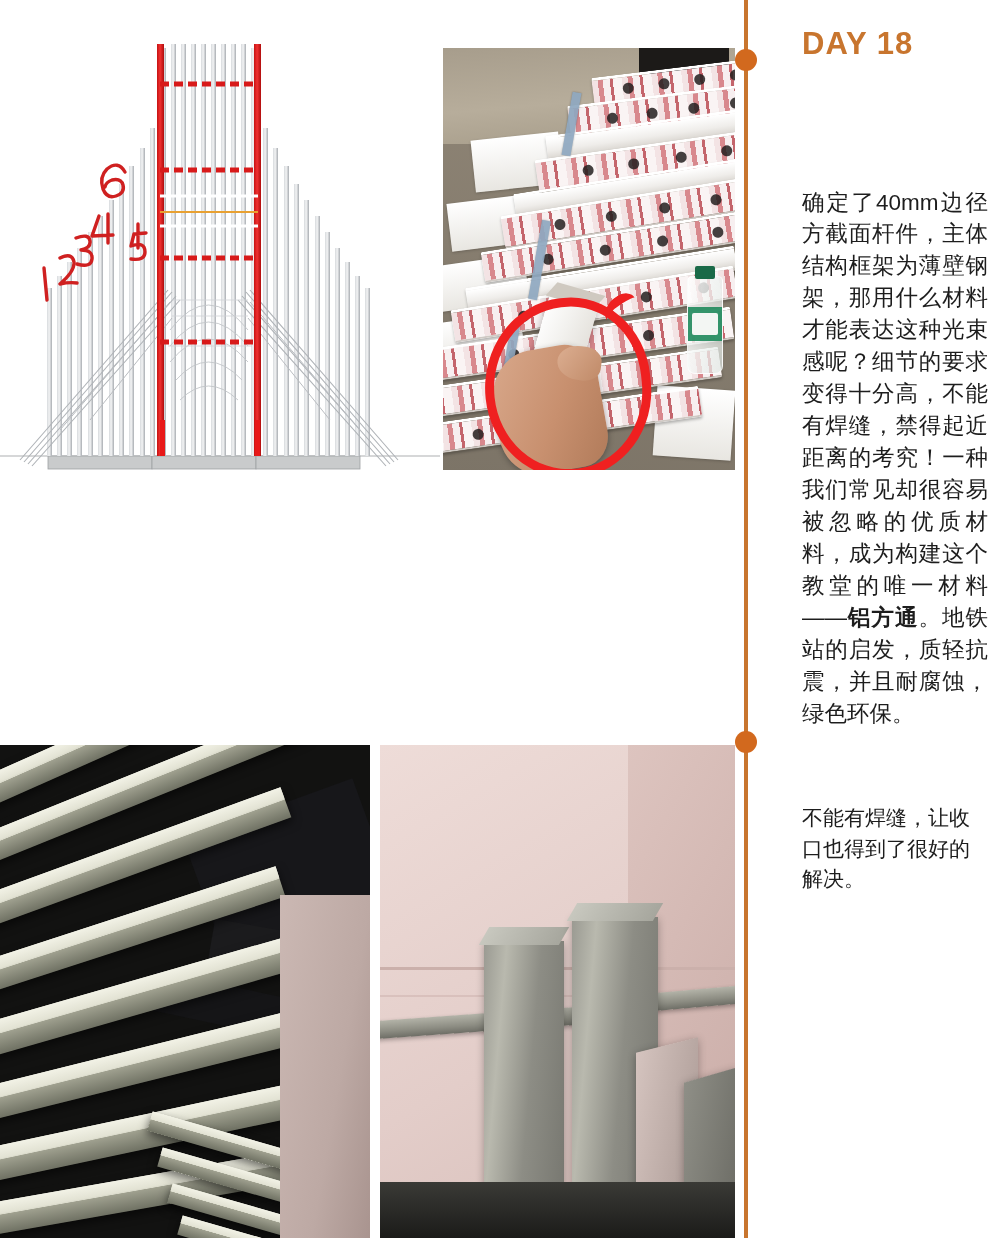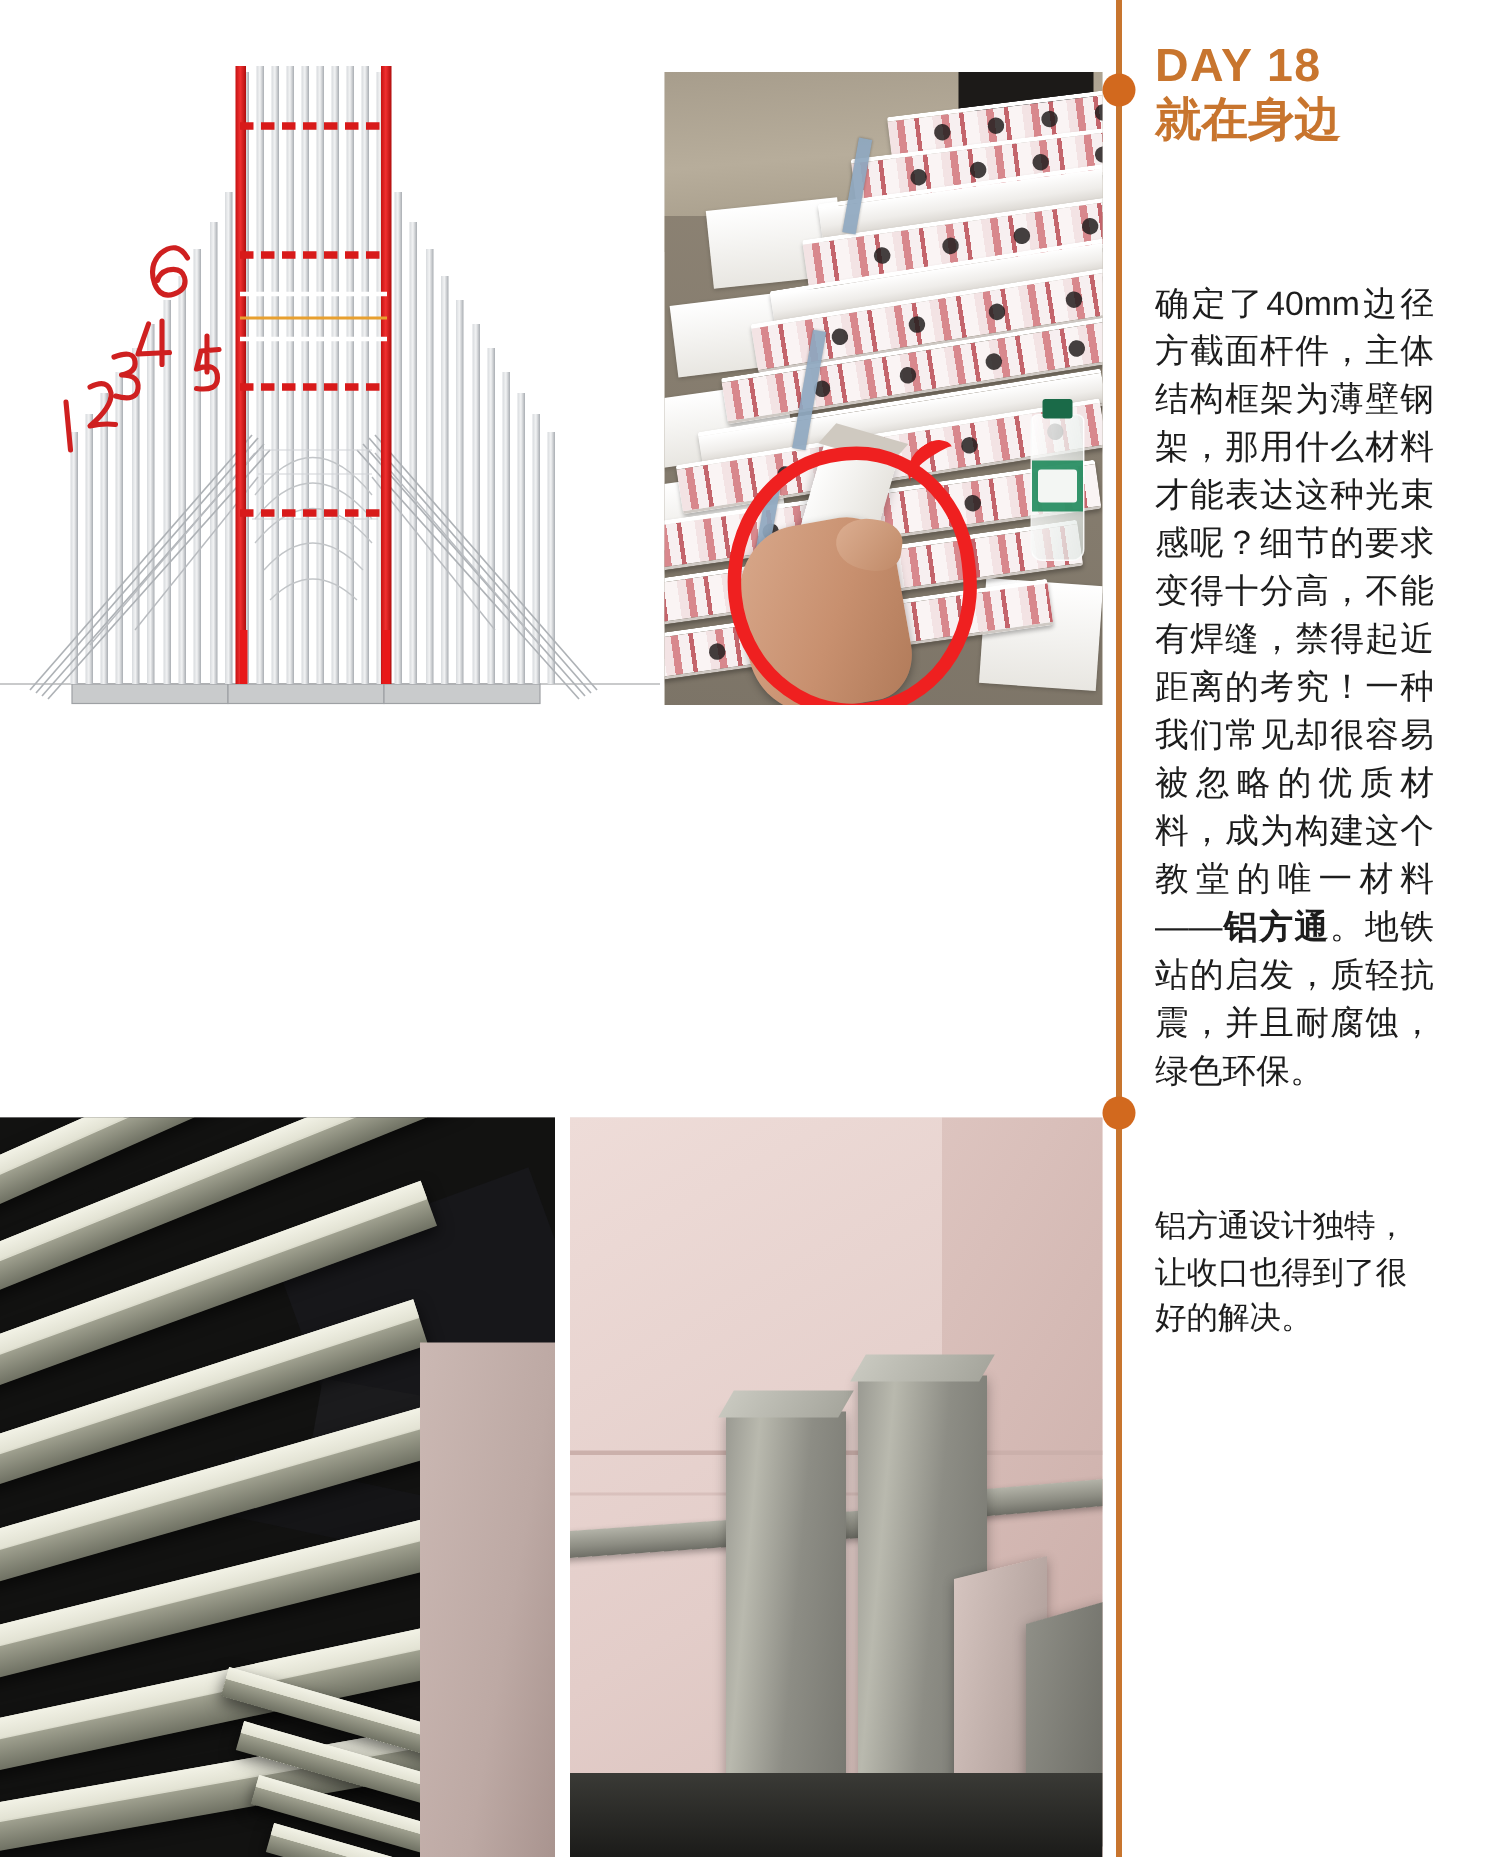--- a/index.html
+++ b/index.html
@@ -19,21 +19,21 @@
   }
   .timeline-dot{
     position:absolute;width:22px;height:22px;border-radius:50%;
     background:#D2691E;left:735px;
   }
   .timeline-dot.d1{top:49px;}
   .timeline-dot.d2{top:731px;}
 
   
   .right-col{
-    position:absolute;left:770px;top:0;width:192px;height:1238px;
+    position:absolute;left:802px;top:0;width:192px;height:1238px;
   }
   .headline{
     position:absolute;top:26px;left:0;width:192px;
     color:#C8752E;font-weight:bold;line-height:1.16;
   }
   .headline .l1{font-size:31px;letter-spacing:1px;display:block;}
   .headline .l2{font-size:31px;display:block;letter-spacing:0px;}
   .headline .l3{font-size:31px;display:block;letter-spacing:0px;}
 
   .body-text{
@@ -480,22 +480,21 @@
   </div>
 
   <div class="timeline-line"></div>
   <div class="timeline-dot d1"></div>
   <div class="timeline-dot d2"></div>
 
   <div class="right-col">
 
     <div class="headline">
       <span class="l1">DAY 18</span>
-      <span class="l2">就在身边</span>
     </div>
 
     <p class="body-text"><span>确定了40mm边径方截面杆件，主体结构框架为薄壁钢架，那用什么材料才能表达这种光束感呢？细节的要求变得十分高，不能有焊缝，禁得起近距离的考究！一种我们常见却很容易被忽略的优质材料，成为构建这个教堂的唯一材料——</span><b>铝方通</b><span>。地铁站的启发，质轻抗震，并且耐腐蚀，绿色环保。</span></p>
 
-    <p class="sec2-body">铝方通设计独特，让收口也得到了很好的解决。</p>
+    <p class="sec2-body">不能有焊缝，让收口也得到了很好的解决。</p>
 
   </div>
 
 </div>
 
 </body></html>

